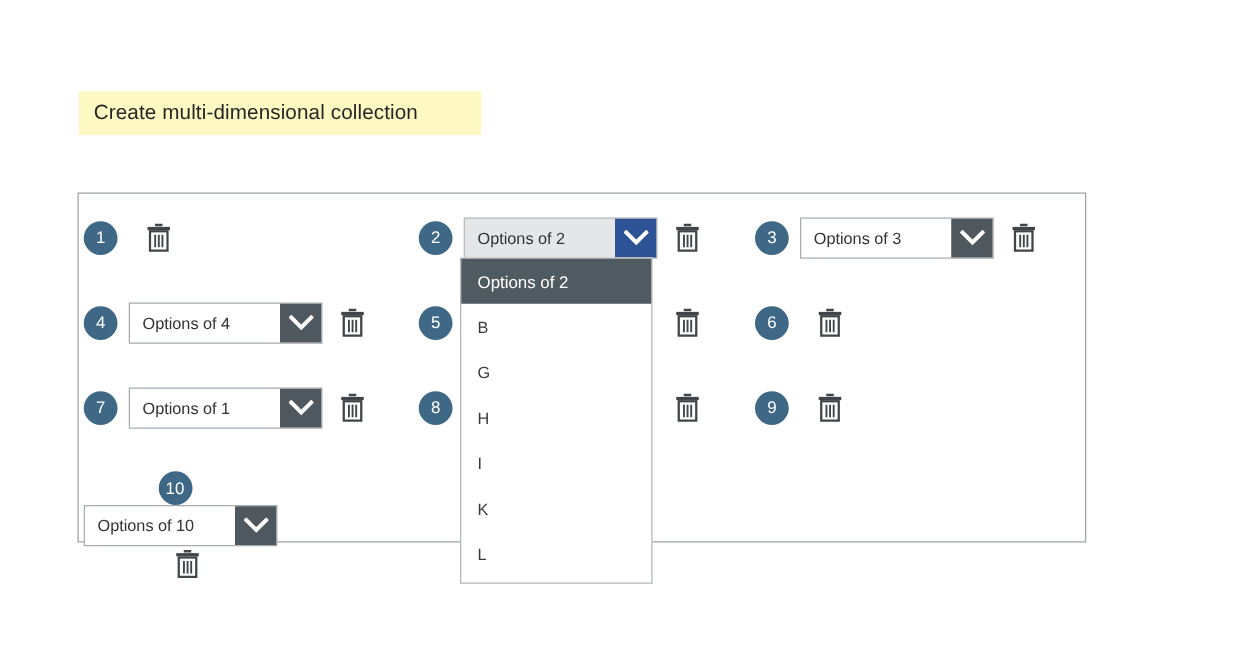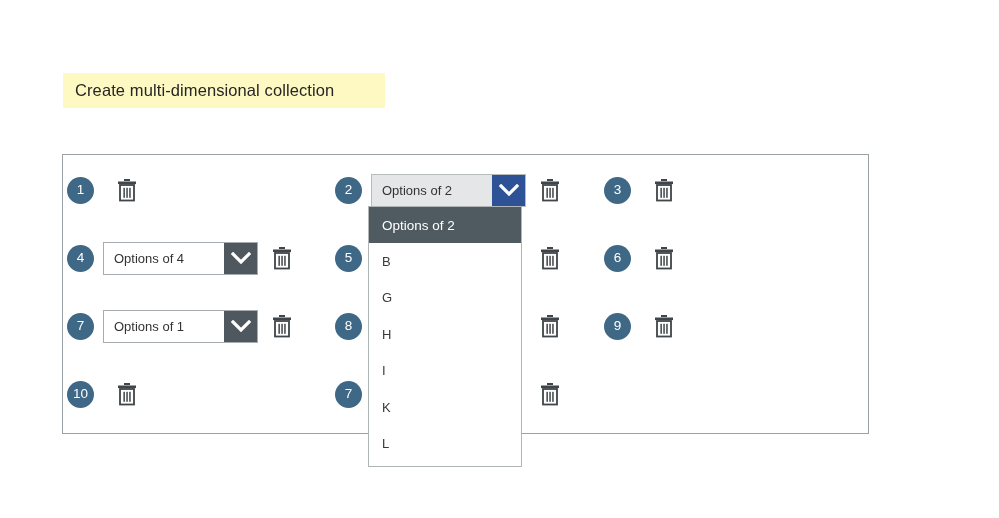--- a/index.html
+++ b/index.html
@@ -55,21 +55,21 @@
 
   
   .col-0 { left: 4px; }
   .col-1 { left: 272px; }
   .col-2 { left: 541px; }
 
   
   .rw-0 { top: 18px; }
   .rw-1 { top: 86px; }
   .rw-2 { top: 154px; }
-  .rw-3 { top: 222px; }
+  .rw-3 { top: 222px; flex-direction: column; }
 
   
   .badge {
     width: 27px;
     height: 27px;
     border-radius: 50%;
     background: #3f6886;
     color: #ffffff;
     font-size: 13.5px;
     display: flex;
@@ -196,20 +196,28 @@
           <rect x="1" y="3.5" width="18" height="2.6" fill="#3f4548"></rect>
           <rect x="3" y="7" width="14" height="15.5" fill="none" stroke="#3f4548" stroke-width="1.8"></rect>
           <rect x="6.4" y="9.8" width="1.5" height="10" fill="#3f4548"></rect>
           <rect x="9.3" y="9.8" width="1.5" height="10" fill="#3f4548"></rect>
           <rect x="12.2" y="9.8" width="1.5" height="10" fill="#3f4548"></rect>
         </svg>
       </span>
     </div>
     <div class="row col-2 rw-0">
       <div class="badge">3</div>
+      <div class="select">
+        <span class="sel-text">Options of 3</span>
+        <span class="arrow-btn">
+          <svg width="20" height="13" viewBox="0 0 20 13" aria-hidden="true">
+            <path d="M2 2 L10 10 L18 2" fill="none" stroke="#ffffff" stroke-width="3.2" stroke-linecap="square" stroke-linejoin="miter"></path>
+          </svg>
+        </span>
+      </div>
       <span class="trash">
         <svg width="20" height="24" viewBox="0 0 20 24" aria-hidden="true">
           <rect x="7" y="1" width="6" height="2" fill="#3f4548"></rect>
           <rect x="1" y="3.5" width="18" height="2.6" fill="#3f4548"></rect>
           <rect x="3" y="7" width="14" height="15.5" fill="none" stroke="#3f4548" stroke-width="1.8"></rect>
           <rect x="6.4" y="9.8" width="1.5" height="10" fill="#3f4548"></rect>
           <rect x="9.3" y="9.8" width="1.5" height="10" fill="#3f4548"></rect>
           <rect x="12.2" y="9.8" width="1.5" height="10" fill="#3f4548"></rect>
         </svg>
       </span>
@@ -309,20 +317,28 @@
           <rect x="1" y="3.5" width="18" height="2.6" fill="#3f4548"></rect>
           <rect x="3" y="7" width="14" height="15.5" fill="none" stroke="#3f4548" stroke-width="1.8"></rect>
           <rect x="6.4" y="9.8" width="1.5" height="10" fill="#3f4548"></rect>
           <rect x="9.3" y="9.8" width="1.5" height="10" fill="#3f4548"></rect>
           <rect x="12.2" y="9.8" width="1.5" height="10" fill="#3f4548"></rect>
         </svg>
       </span>
     </div>
     <div class="row col-0 rw-3">
       <div class="badge">10</div>
+      <div class="select">
+        <span class="sel-text">Options of 10</span>
+        <span class="arrow-btn">
+          <svg width="20" height="13" viewBox="0 0 20 13" aria-hidden="true">
+            <path d="M2 2 L10 10 L18 2" fill="none" stroke="#ffffff" stroke-width="3.2" stroke-linecap="square" stroke-linejoin="miter"></path>
+          </svg>
+        </span>
+      </div>
       <span class="trash">
         <svg width="20" height="24" viewBox="0 0 20 24" aria-hidden="true">
           <rect x="7" y="1" width="6" height="2" fill="#3f4548"></rect>
           <rect x="1" y="3.5" width="18" height="2.6" fill="#3f4548"></rect>
           <rect x="3" y="7" width="14" height="15.5" fill="none" stroke="#3f4548" stroke-width="1.8"></rect>
           <rect x="6.4" y="9.8" width="1.5" height="10" fill="#3f4548"></rect>
           <rect x="9.3" y="9.8" width="1.5" height="10" fill="#3f4548"></rect>
           <rect x="12.2" y="9.8" width="1.5" height="10" fill="#3f4548"></rect>
         </svg>
       </span>

